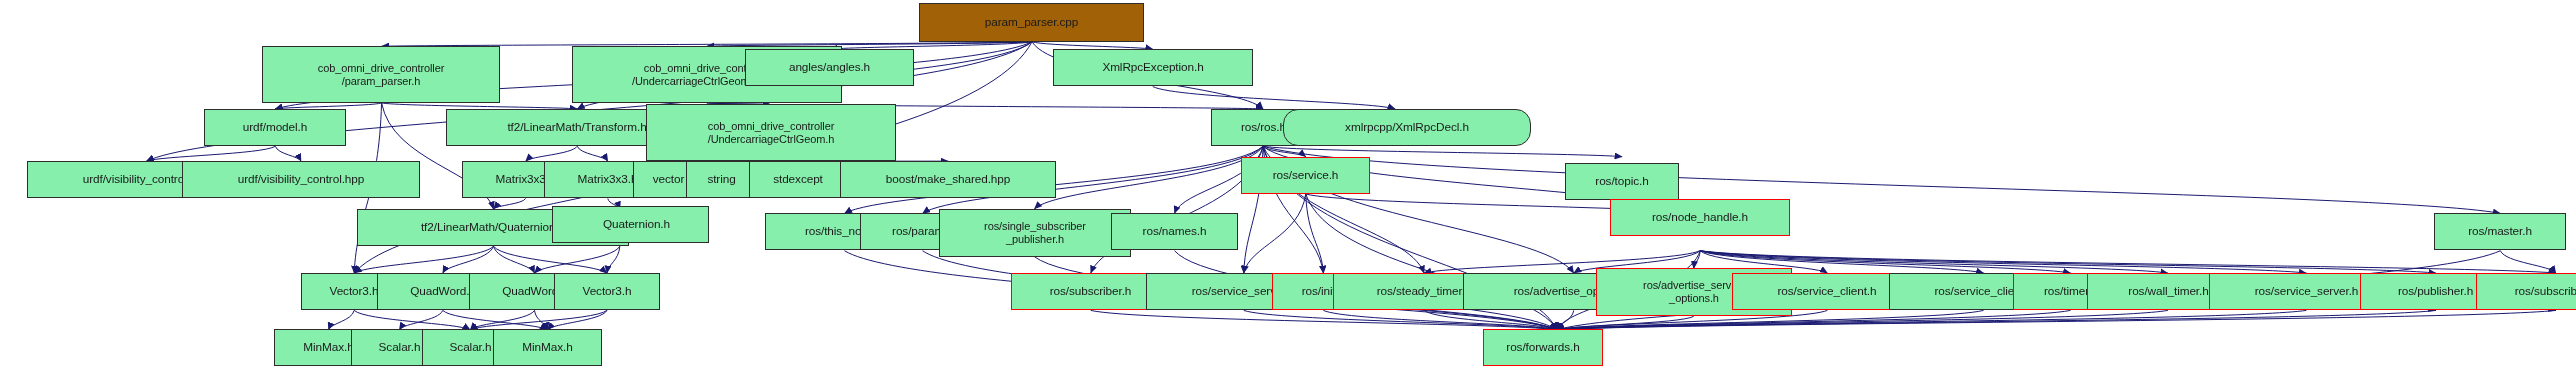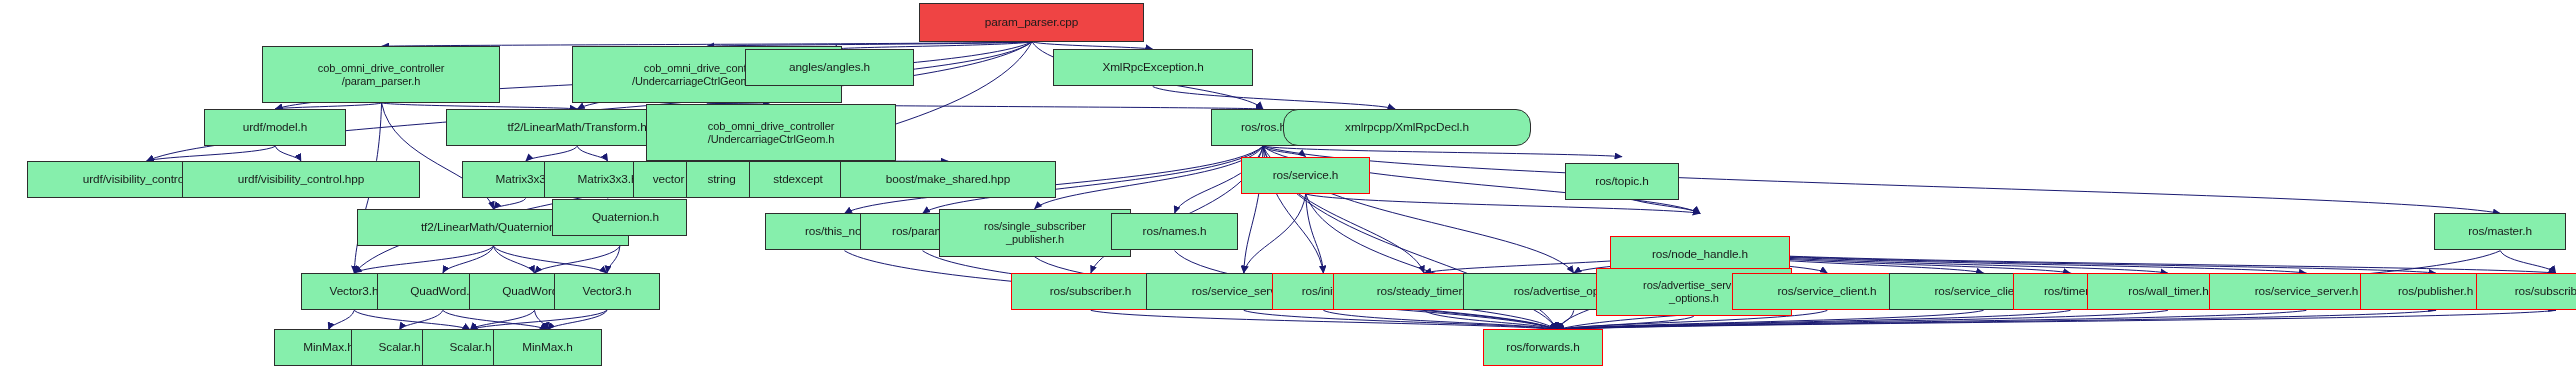--- a/index.html
+++ b/index.html
@@ -34,21 +34,21 @@
     background: #86efac;
     border: 0.7px solid #2d2d2d;
     color: #1a1a1a;
     font-size: 9px;
     line-height: 1.12;
     white-space: pre;
     letter-spacing: -0.1px;
     z-index: 5;
   }
   .node.root {
-    background: #ef4444;
+    background: #a16207;
     border: 0.7px solid #2d2d2d;
   }
   .node.red {
     border: 0.7px solid #ff0000;
   }
   .node.two-line {
     line-height: 1.15;
   }
 </style>
 </head>
@@ -176,27 +176,27 @@
       <div class="node" style="left: 182px; top: 161px; width: 238px; height: 37px; font-size: 11.8px;">urdf/visibility_control.hpp</div>
       <div class="node" style="left: 462px; top: 161px; width: 127px; height: 37px; font-size: 11.8px;">Matrix3x3.h</div>
       <div class="node" style="left: 544px; top: 161px; width: 127px; height: 37px; font-size: 11.8px;">Matrix3x3.h</div>
       <div class="node" style="left: 633px; top: 161px; width: 71px; height: 37px; font-size: 11.8px;">vector</div>
       <div class="node" style="left: 686px; top: 161px; width: 71px; height: 37px; font-size: 11.8px;">string</div>
       <div class="node" style="left: 749px; top: 161px; width: 98px; height: 37px; font-size: 11.8px;">stdexcept</div>
       <div class="node" style="left: 840px; top: 161px; width: 216px; height: 37px; font-size: 11.8px;">boost/make_shared.hpp</div>
       <div class="node red" style="left: 1241px; top: 157px; width: 129px; height: 37px; font-size: 11.8px;">ros/service.h</div>
       <div class="node" style="left: 1565px; top: 157px; width: 114px; height: 37px; font-size: 11.8px; margin-top: 6px;">ros/topic.h</div>
       <div class="node" style="left: 357px; top: 209px; width: 272px; height: 37px; font-size: 11.8px;">tf2/LinearMath/Quaternion.h</div>
-      <div class="node" style="left: 552px; top: 199px; width: 135px; height: 37px; font-size: 11.8px; padding-left: 12px;">Quaternion.h</div>
+      <div class="node" style="left: 552px; top: 206px; width: 157px; height: 37px; font-size: 11.8px; padding-left: 12px;">Quaternion.h</div>
       <div class="node" style="left: 765px; top: 213px; width: 159px; height: 37px; font-size: 11.8px;">ros/this_node.h</div>
       <div class="node" style="left: 860px; top: 213px; width: 126px; height: 37px; font-size: 11.8px;">ros/param.h</div>
       <div class="node two-line" style="left: 939px; top: 209px; width: 192px; height: 48px; font-size: 11px;">ros/single_subscriber
 _publisher.h</div>
       <div class="node" style="left: 1111px; top: 213px; width: 127px; height: 37px; font-size: 11.8px;">ros/names.h</div>
-      <div class="node red" style="left: 1610px; top: 199px; width: 180px; height: 37px; font-size: 11.8px; margin-top: 37px;">ros/node_handle.h</div>
+      <div class="node red" style="left: 1610px; top: 199px; width: 180px; height: 37px; font-size: 11.8px;">ros/node_handle.h</div>
       <div class="node" style="left: 2434px; top: 213px; width: 132px; height: 37px; font-size: 11.8px;">ros/master.h</div>
       <div class="node" style="left: 301px; top: 273px; width: 106px; height: 37px; font-size: 11.8px;">Vector3.h</div>
       <div class="node" style="left: 377px; top: 273px; width: 132px; height: 37px; font-size: 11.8px;">QuadWord.h</div>
       <div class="node" style="left: 469px; top: 273px; width: 132px; height: 37px; font-size: 11.8px;">QuadWord.h</div>
       <div class="node" style="left: 554px; top: 273px; width: 106px; height: 37px; font-size: 11.8px;">Vector3.h</div>
       <div class="node red" style="left: 1011px; top: 273px; width: 159px; height: 37px; font-size: 11.8px;">ros/subscriber.h</div>
       <div class="node" style="left: 1146px; top: 273px; width: 195px; height: 37px; font-size: 11.8px;">ros/service_server.h</div>
       <div class="node red" style="left: 1272px; top: 273px; width: 103px; height: 37px; font-size: 11.8px;">ros/init.h</div>
       <div class="node red" style="left: 1333px; top: 273px; width: 182px; height: 37px; font-size: 11.8px;">ros/steady_timer.h</div>
       <div class="node" style="left: 1463px; top: 273px; width: 221px; height: 37px; font-size: 11.8px;">ros/advertise_options.h</div>

